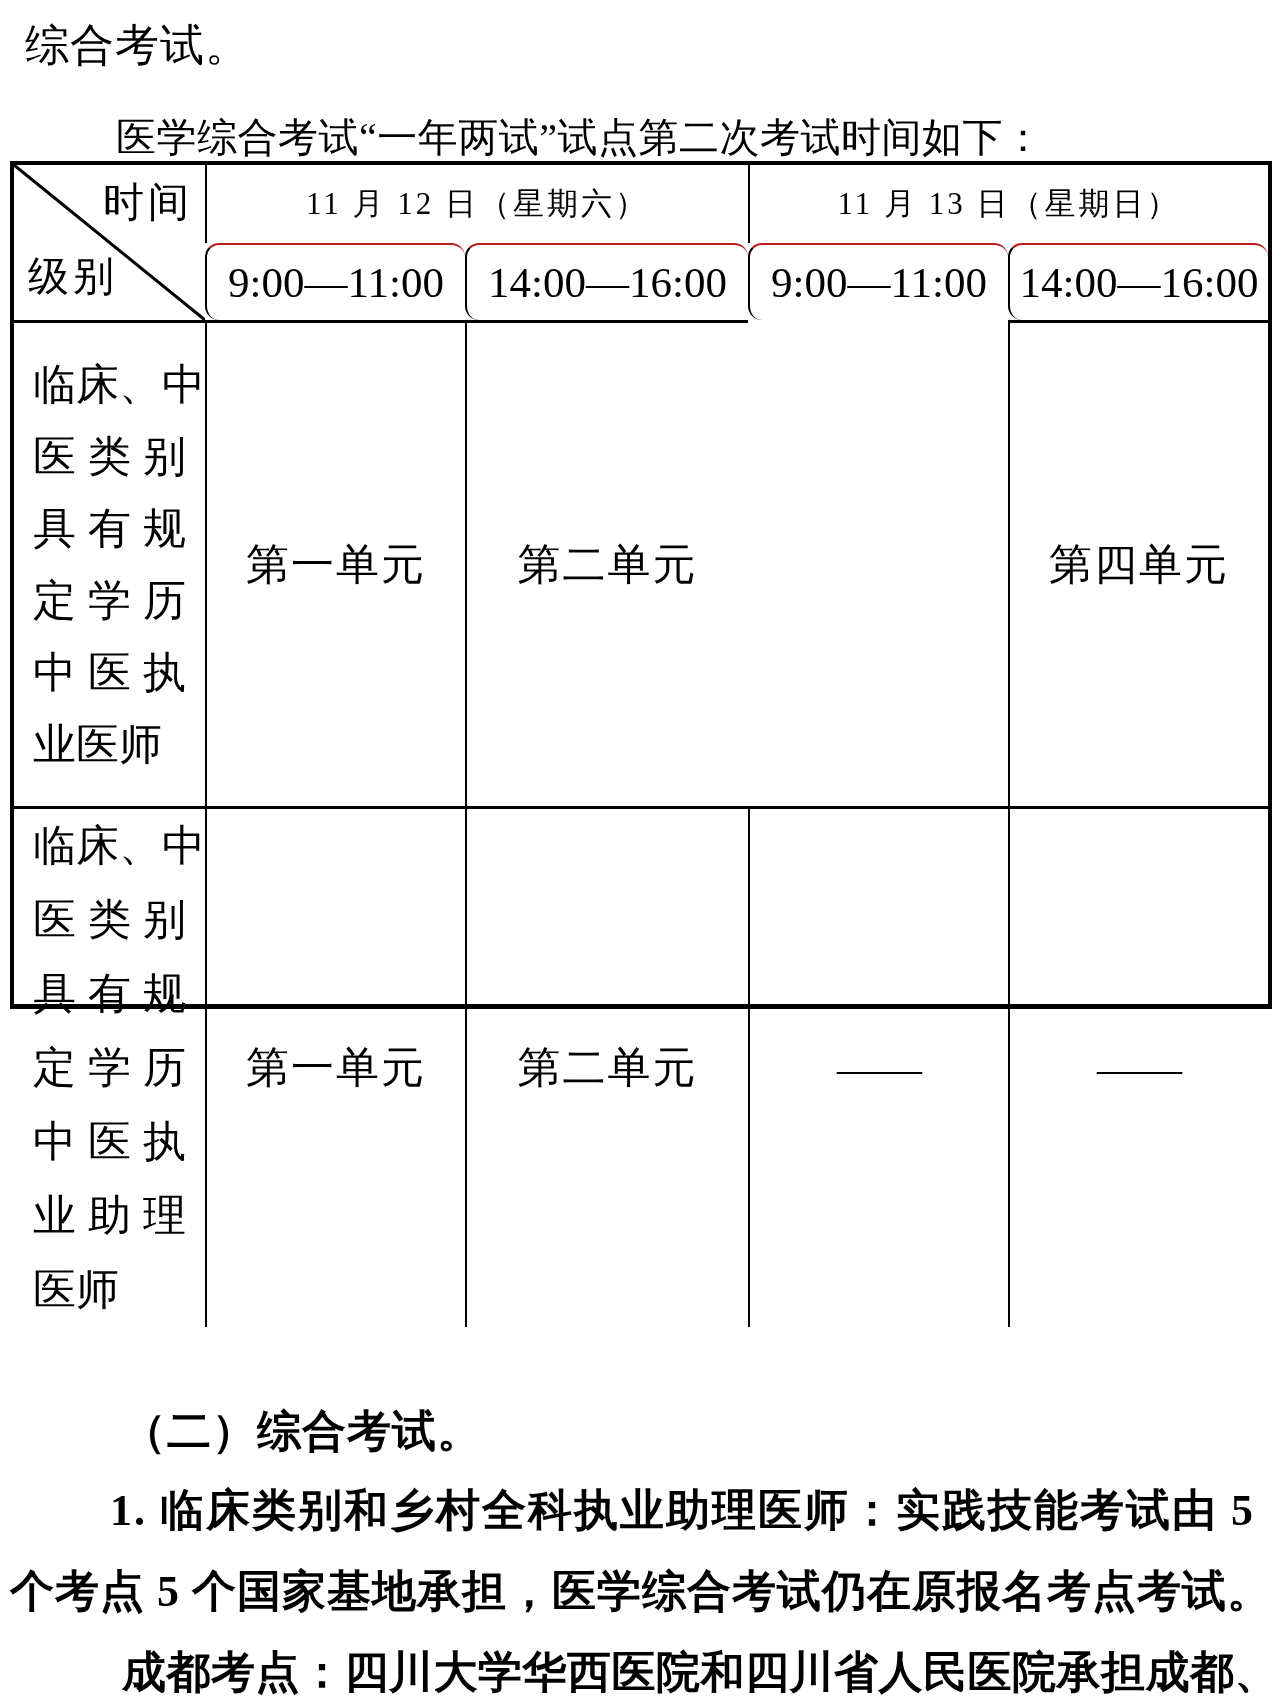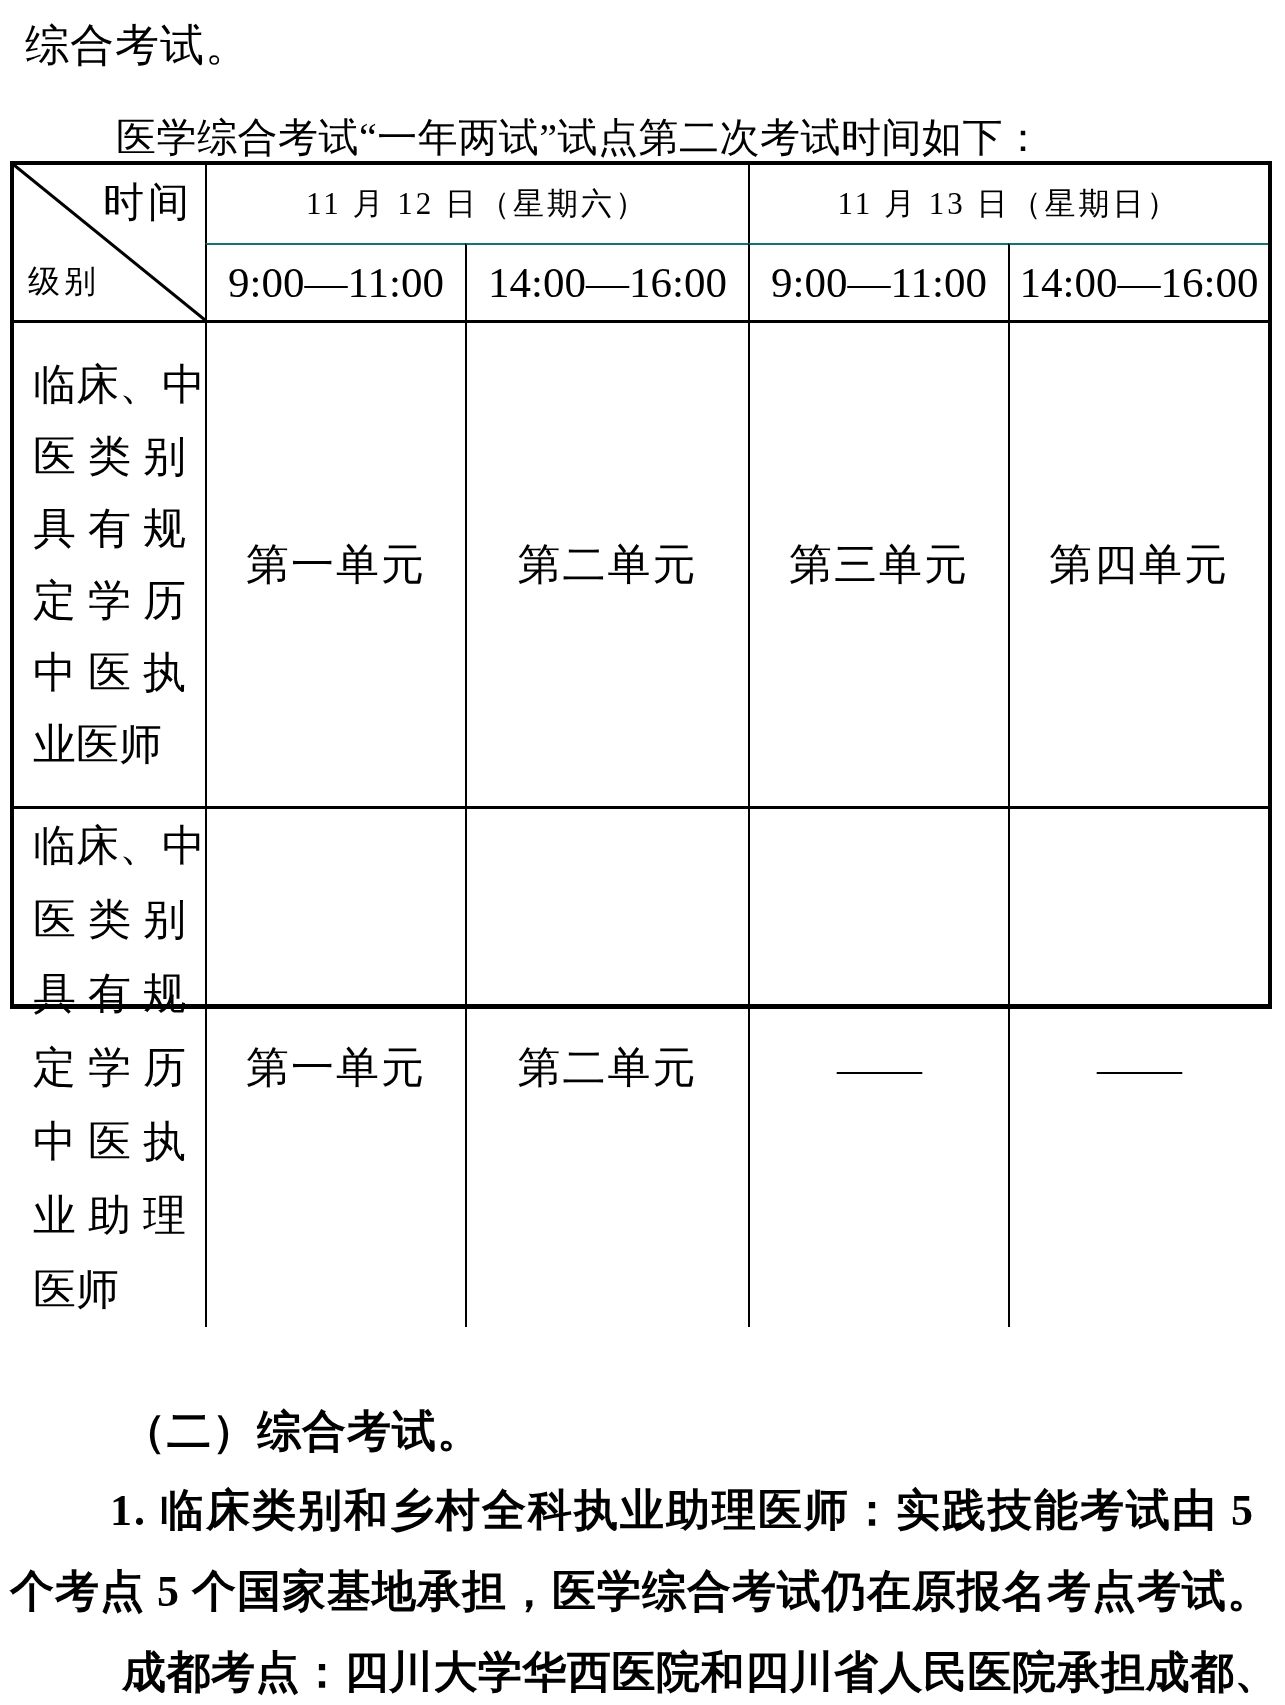--- a/index.html
+++ b/index.html
@@ -20,27 +20,27 @@
     position:absolute; left:10px; top:161px;
     width:1262px; height:848px;
     border:4px solid #000; border-bottom-width:5px;
     box-sizing:border-box;
     display:grid;
     grid-template-columns:191px 260px 283px 260px 1fr;
     grid-template-rows:78px 77px 486px 1fr;
   }
   .cell { box-sizing:border-box; display:flex; align-items:center; justify-content:center; }
   .bl  { border-left:2px solid #000; }
-  .bt2 { border-top:2px solid #0f766e; }
+  .bt2 { border-top:2px solid #b91c1c;border-radius:14px; }
   .bt3 { border-top:3px solid #000; }
 
   .corner { grid-column:1; grid-row:1/3; position:relative; }
   .corner svg { position:absolute; left:0; top:0; width:100%; height:100%; }
   .corner-time  { position:absolute; top:10px; right:12px; font-size:41px; letter-spacing:4px; }
-  .corner-level { position:absolute; bottom:16px; left:14px; font-size:32px; letter-spacing:4px;font-family:Liberation Serif, serif; }
+  .corner-level { position:absolute; bottom:16px; left:14px; font-size:41px; letter-spacing:4px;font-family:Liberation Serif, serif; }
 
   .date { grid-row:1; font-size:31px; letter-spacing:3px; }
   .d1 { grid-column:2/4; } .d2 { grid-column:4/6; }
   .time { grid-row:2; font-size:43px; }
   .t1 { grid-column:2; } .t2 { grid-column:3; } .t3 { grid-column:4; } .t4 { grid-column:5; }
 
   .label-cell {
     grid-column:1; flex-direction:column; justify-content:center; align-items:stretch;
     padding:0 19px; font-size:43px;
   }
@@ -108,21 +108,20 @@
         <span>中</span>
         <span>医</span>
         <span>执</span>
       </div>
       <div class="lbl-line">
         <span>业医师</span>
       </div>
     </div>
   <div class="cell unit r3 bl bt3" style="grid-column:2">第一单元</div>
   <div class="cell unit r3 bl bt3" style="grid-column:3">第二单元</div>
-  <div class="cell unit r3 bl bt3" style="grid-column:4">第三单元</div>
   <div class="cell unit r3 bl bt3" style="grid-column:5">第四单元</div>
 
   <div class="cell label-cell r4 bt3">
       <div class="lbl-line just">
         <span>临</span>
         <span>床、</span>
         <span>中</span>
       </div>
       <div class="lbl-line just">
         <span>医</span>

